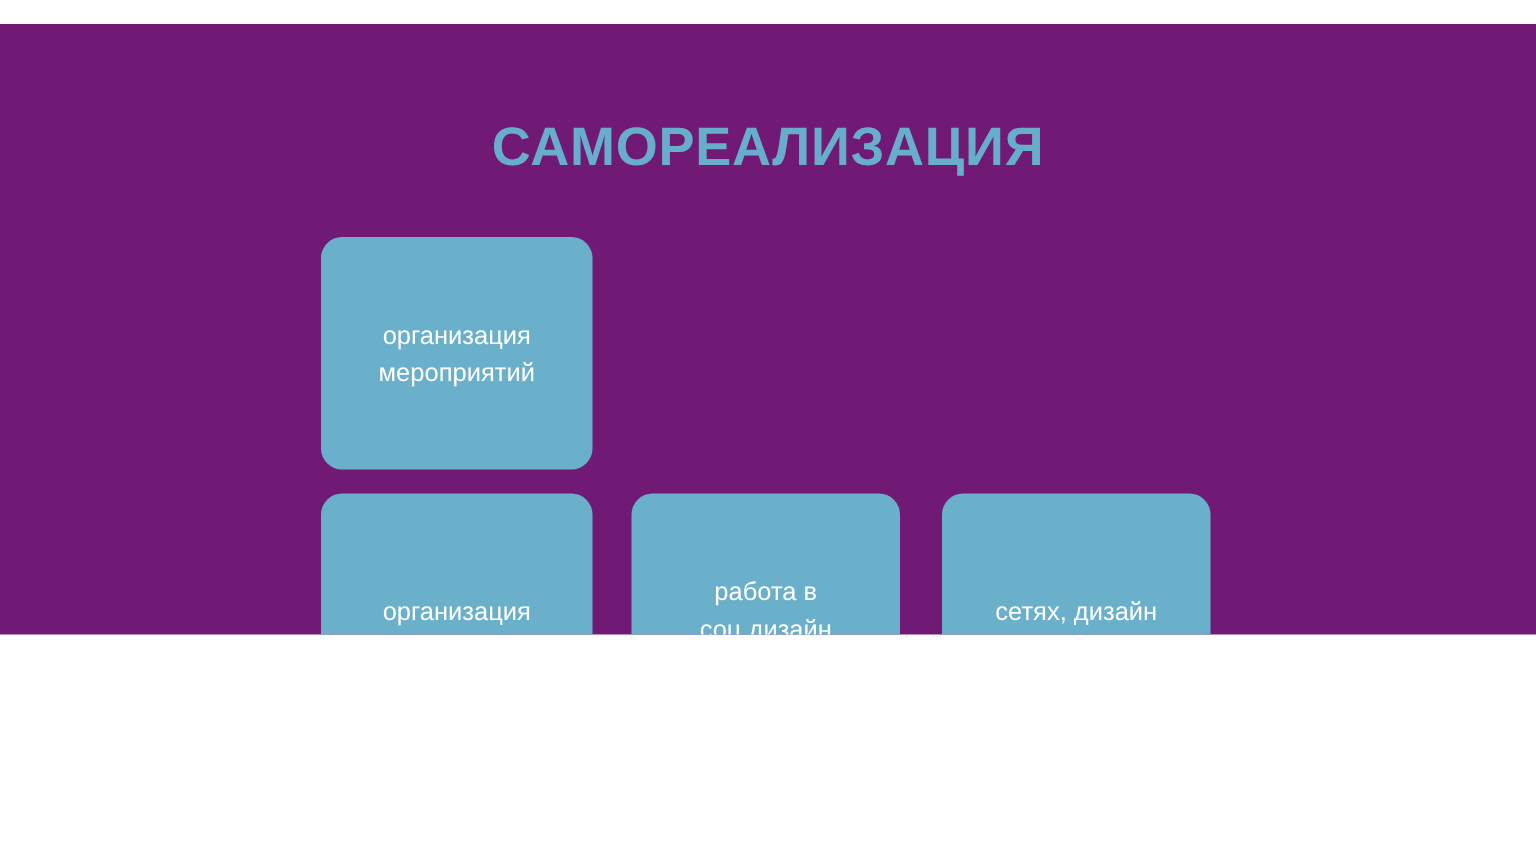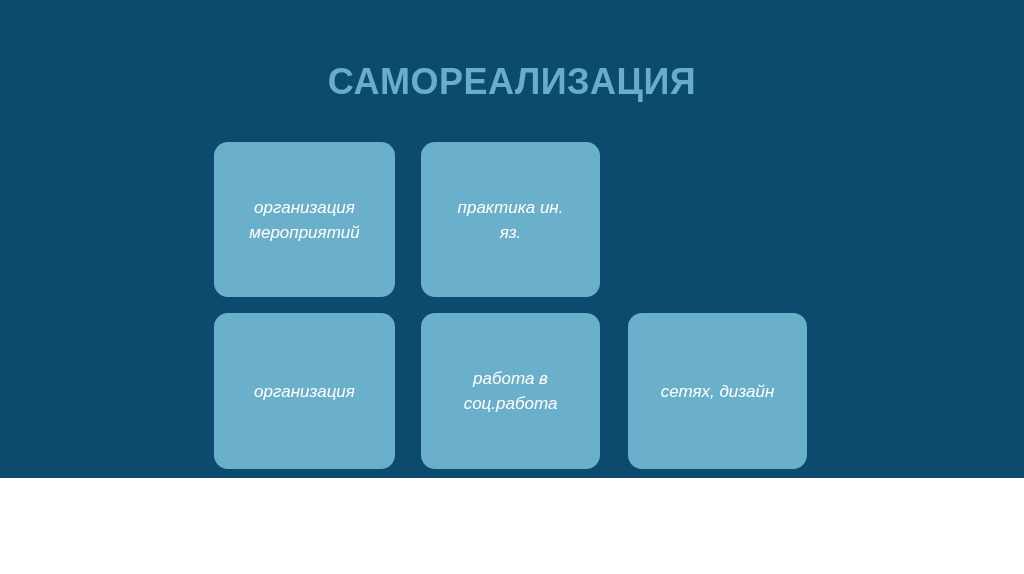--- a/index.html
+++ b/index.html
@@ -8,24 +8,24 @@
     padding: 0;
     background: #ffffff;
   }
   body {
     font-family: "Liberation Sans", "DejaVu Sans", sans-serif;
     -webkit-font-smoothing: antialiased;
   }
   #slide {
     position: relative;
     width: 1024px;
-    height: 478px;
-    background: #0c4a6e;
+    height: 407px;
+    background: #701a75;
     overflow: hidden;
-    margin: 0 auto;
+    margin: 16px auto;
   }
 
   
   .slide-title {
     position: absolute;
     left: 0;
     top: 60px;
     width: 1024px;
     text-align: center;
     font-size: 36px;
@@ -55,21 +55,20 @@
   .grow2 { grid-row: 3; }
 
   .card {
     background: #6AB0CA;
     border-radius: 14px;
     display: flex;
     align-items: center;
     justify-content: center;
     box-sizing: border-box;
     padding: 6px 12px;
-    font-style: italic;
   }
   .card-label {
     color: #ffffff;
     font-size: 17px;
     line-height: 25px;
     font-weight: normal;
     text-align: center;
     white-space: pre-line;
     user-select: none;
   }
@@ -81,33 +80,29 @@
 
   <div class="slide-title">САМОРЕАЛИЗАЦИЯ</div>
 
   <div class="card-grid">
 
     <div class="card grow1 gcol1">
       <span class="card-label">организация
 мероприятий</span>
     </div>
 
-    <div class="card grow1 gcol2">
-      <span class="card-label">практика ин.
-яз.</span>
-    </div>
 
 
     <div class="card grow2 gcol1">
       <span class="card-label">организация</span>
     </div>
 
     <div class="card grow2 gcol2">
       <span class="card-label">работа в
-соц.работа</span>
+соц.дизайн</span>
     </div>
 
     <div class="card grow2 gcol3">
       <span class="card-label">сетях, дизайн</span>
     </div>
 
   </div>
 </div>
 
 </body></html>

